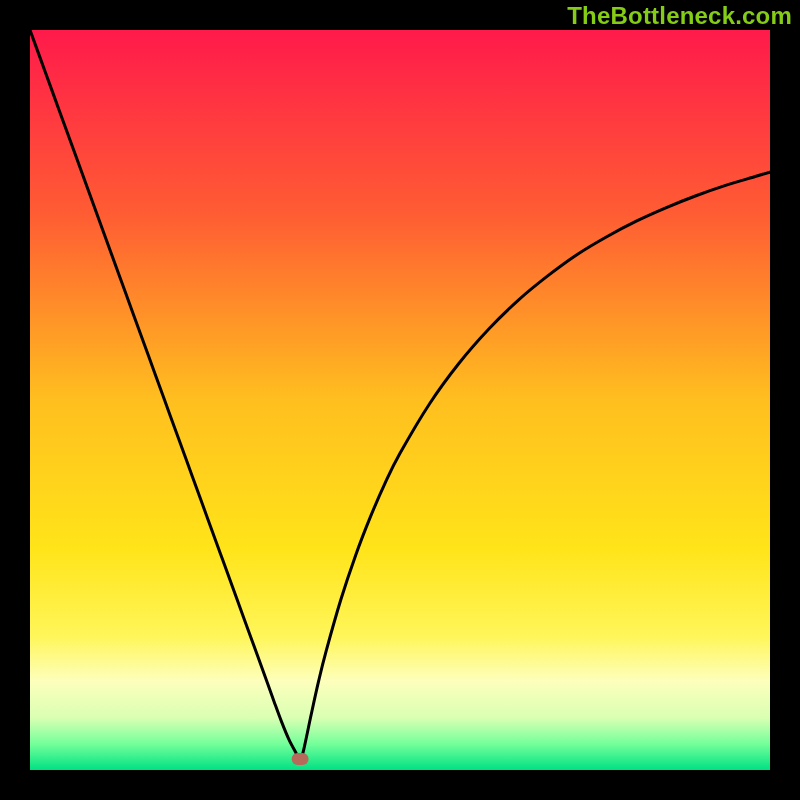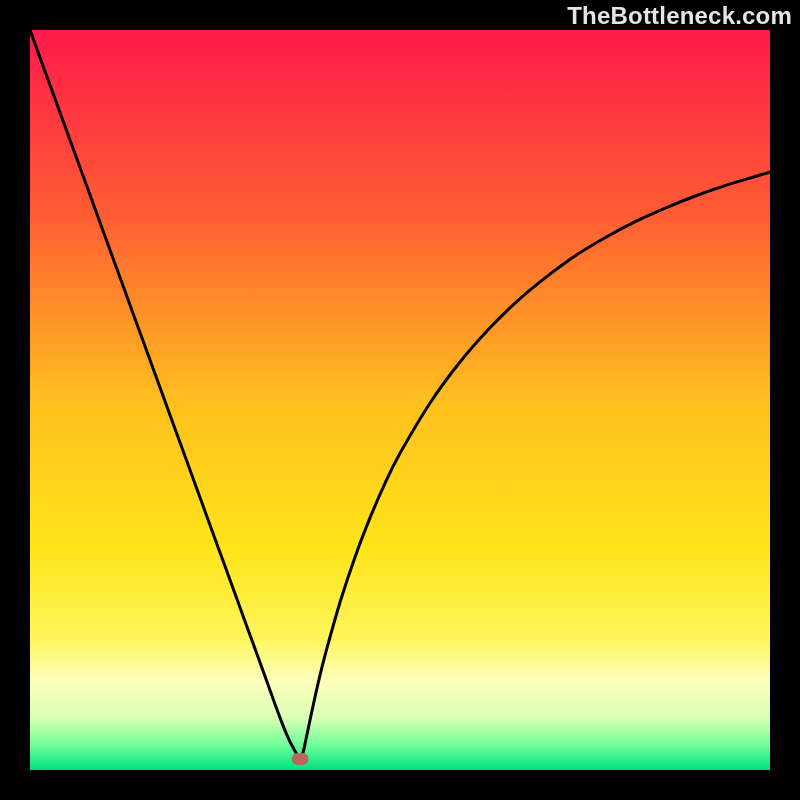--- a/index.html
+++ b/index.html
@@ -30,21 +30,21 @@
     top: 0;
     width: 740px;
     height: 740px;
   }
   .watermark {
     position: absolute;
     top: 2px;
     right: 8px;
     font-size: 24px;
     font-weight: 600;
-    color: #e5e5e5;
+    color: #84cc16;
     letter-spacing: 0.2px;
     user-select: none;
   }
 </style>
 </head>
 <body>
 
 <div class="outer">
   <div class="watermark">TheBottleneck.com</div>
   <div class="plot-area">

